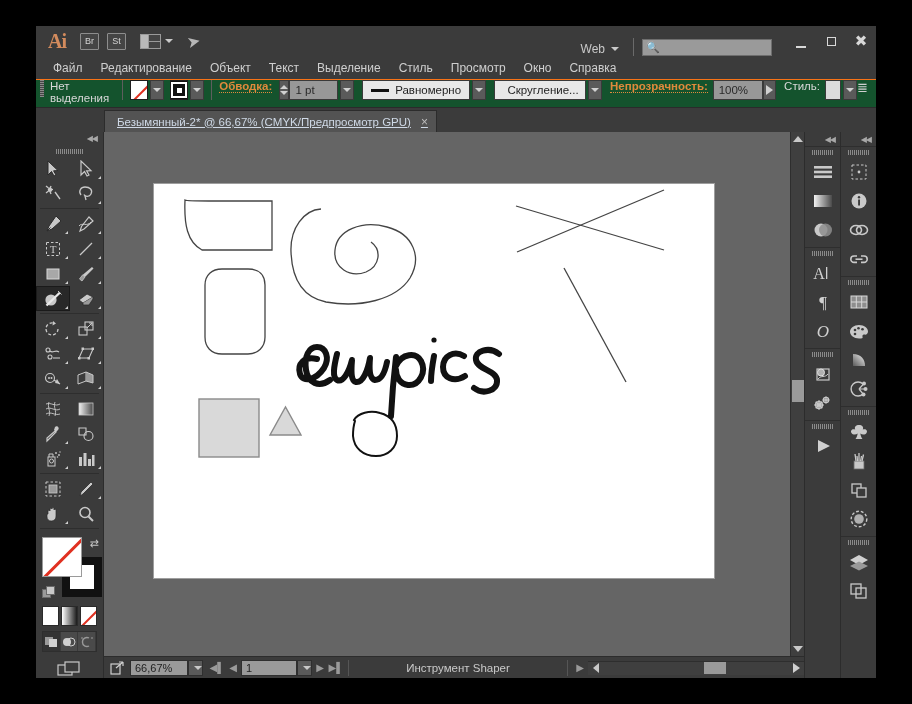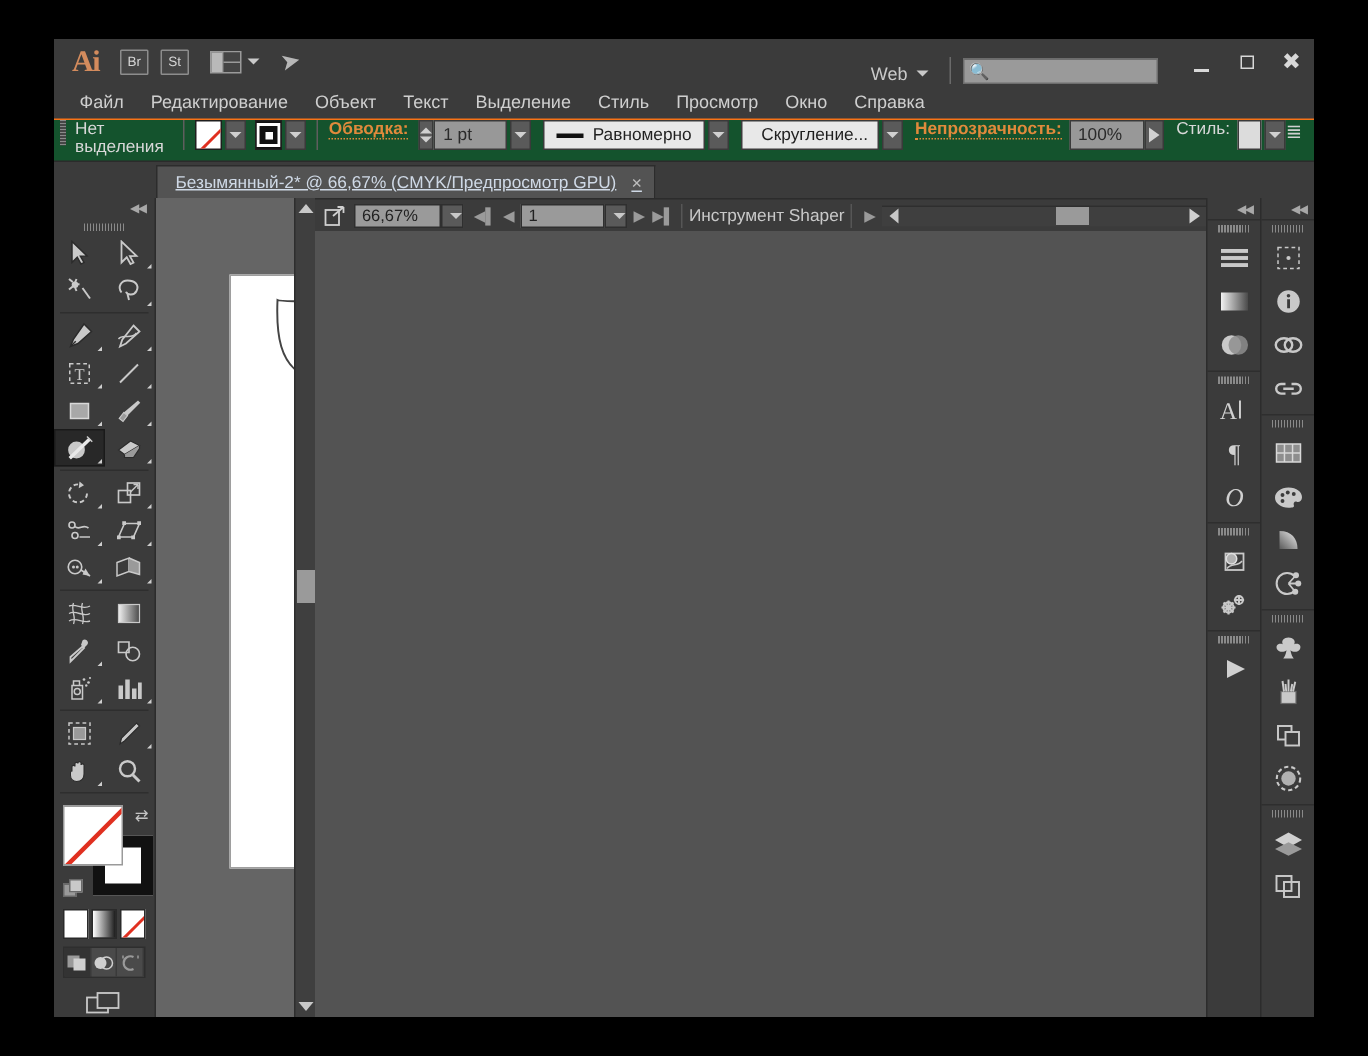--- a/index.html
+++ b/index.html
@@ -181,21 +181,21 @@
   .mode.none { background: #fff; }
   .mode.none .slash { position: absolute; left: -3px; top: 8px; width: 28px; height: 2px;
     background: #e03020; transform: rotate(-45deg); }
   .drawmodes { display: flex; margin: 5px 6px 0; border: 1px solid #2e2e2e; }
   .dm { flex: 1; height: 19px; display: flex; align-items: center; justify-content: center;
     background: #4a4a4a; border-right: 1px solid #3a3a3a; color: #cfcfcf; }
   .dm.act { background: #333; }
   .screenmode { display: flex; align-items: center; justify-content: center; margin-top: 8px; color: #cfcfcf; }
 
   
-  .canvaswrap { flex: 1; display: flex; flex-direction: row; min-width: 0; }
+  .canvaswrap { flex: 1; display: flex; flex-direction: column; min-width: 0; }
   .canvasarea { flex: 1; display: flex; min-height: 0; }
   .canvas { flex: 1; background: #656565; position: relative; overflow: hidden; }
   .artboard { position: absolute; left: 49px; top: 51px; width: 562px; height: 396px;
     background: #fff; border: 1px solid #9e9e9e; }
   .artboard svg { position: absolute; left: 0; top: 0; }
   .scrollV { width: 14px; background: #3f3f3f; position: relative; flex: none;
     border-left: 1px solid #2e2e2e; }
   .scrollV .arr { position: absolute; left: 0; width: 100%; height: 14px;
     display: flex; align-items: center; justify-content: center; }
   .tri-u { width: 0; height: 0; border-left: 5px solid transparent;

